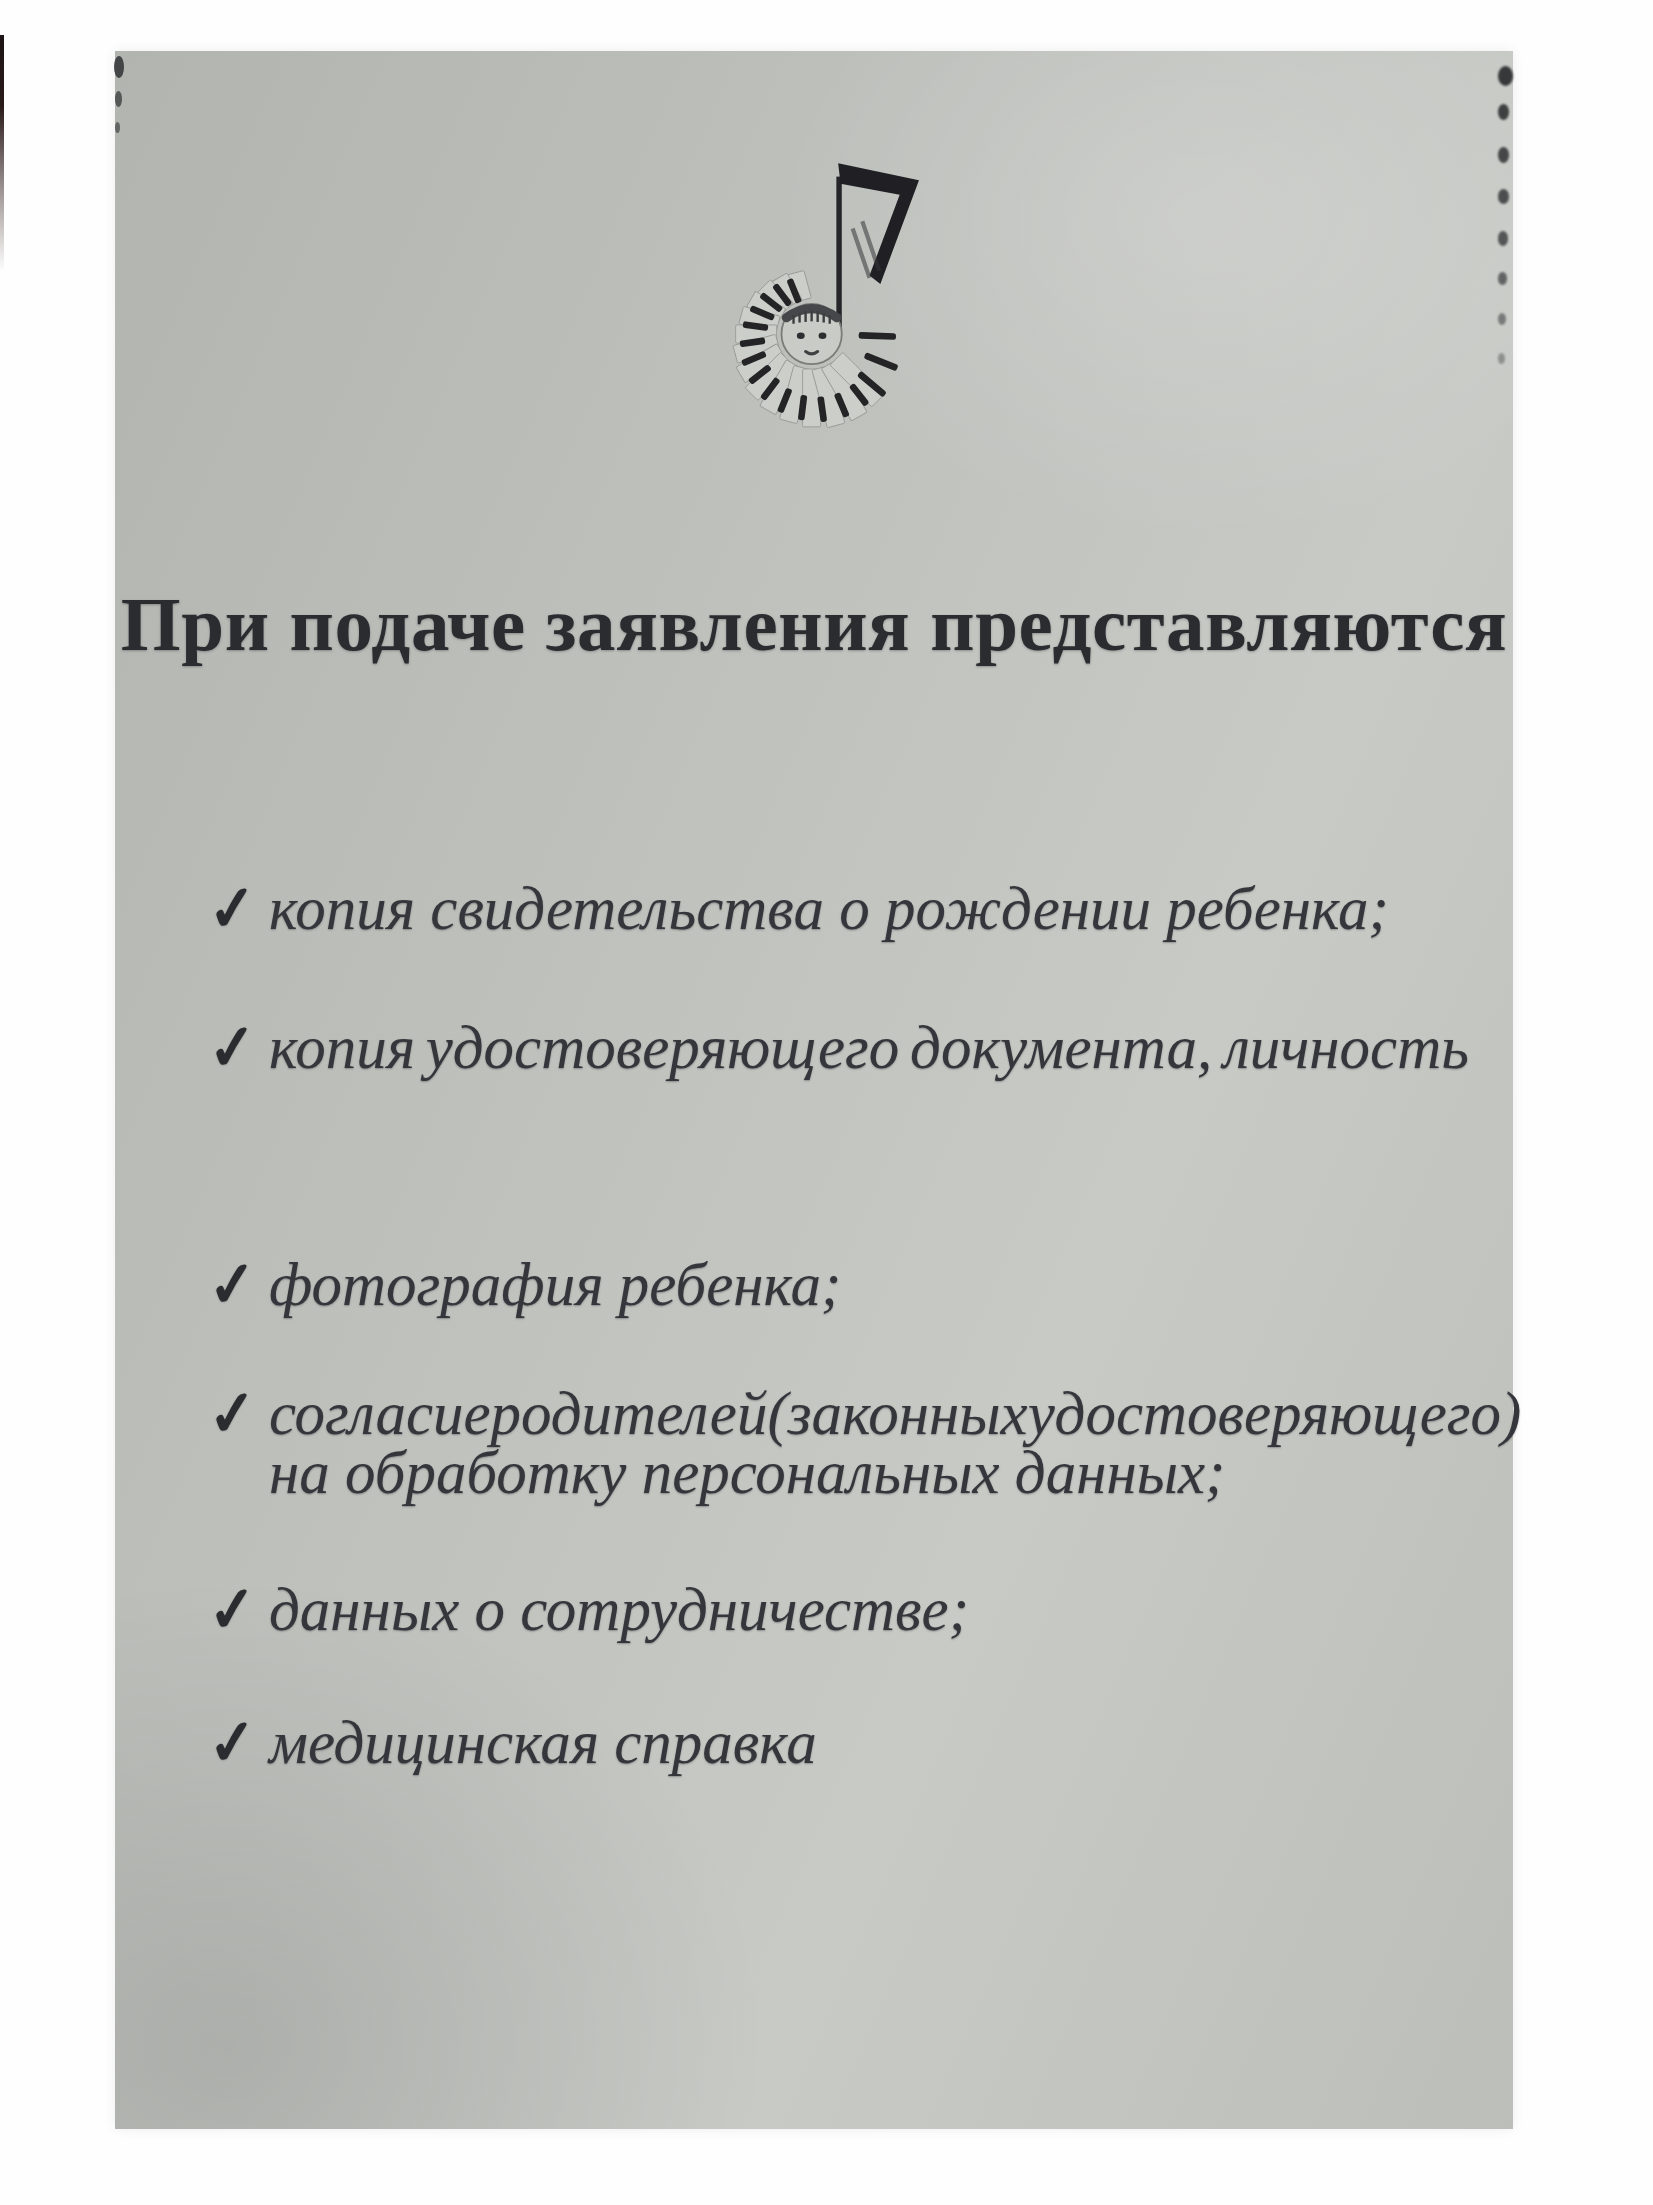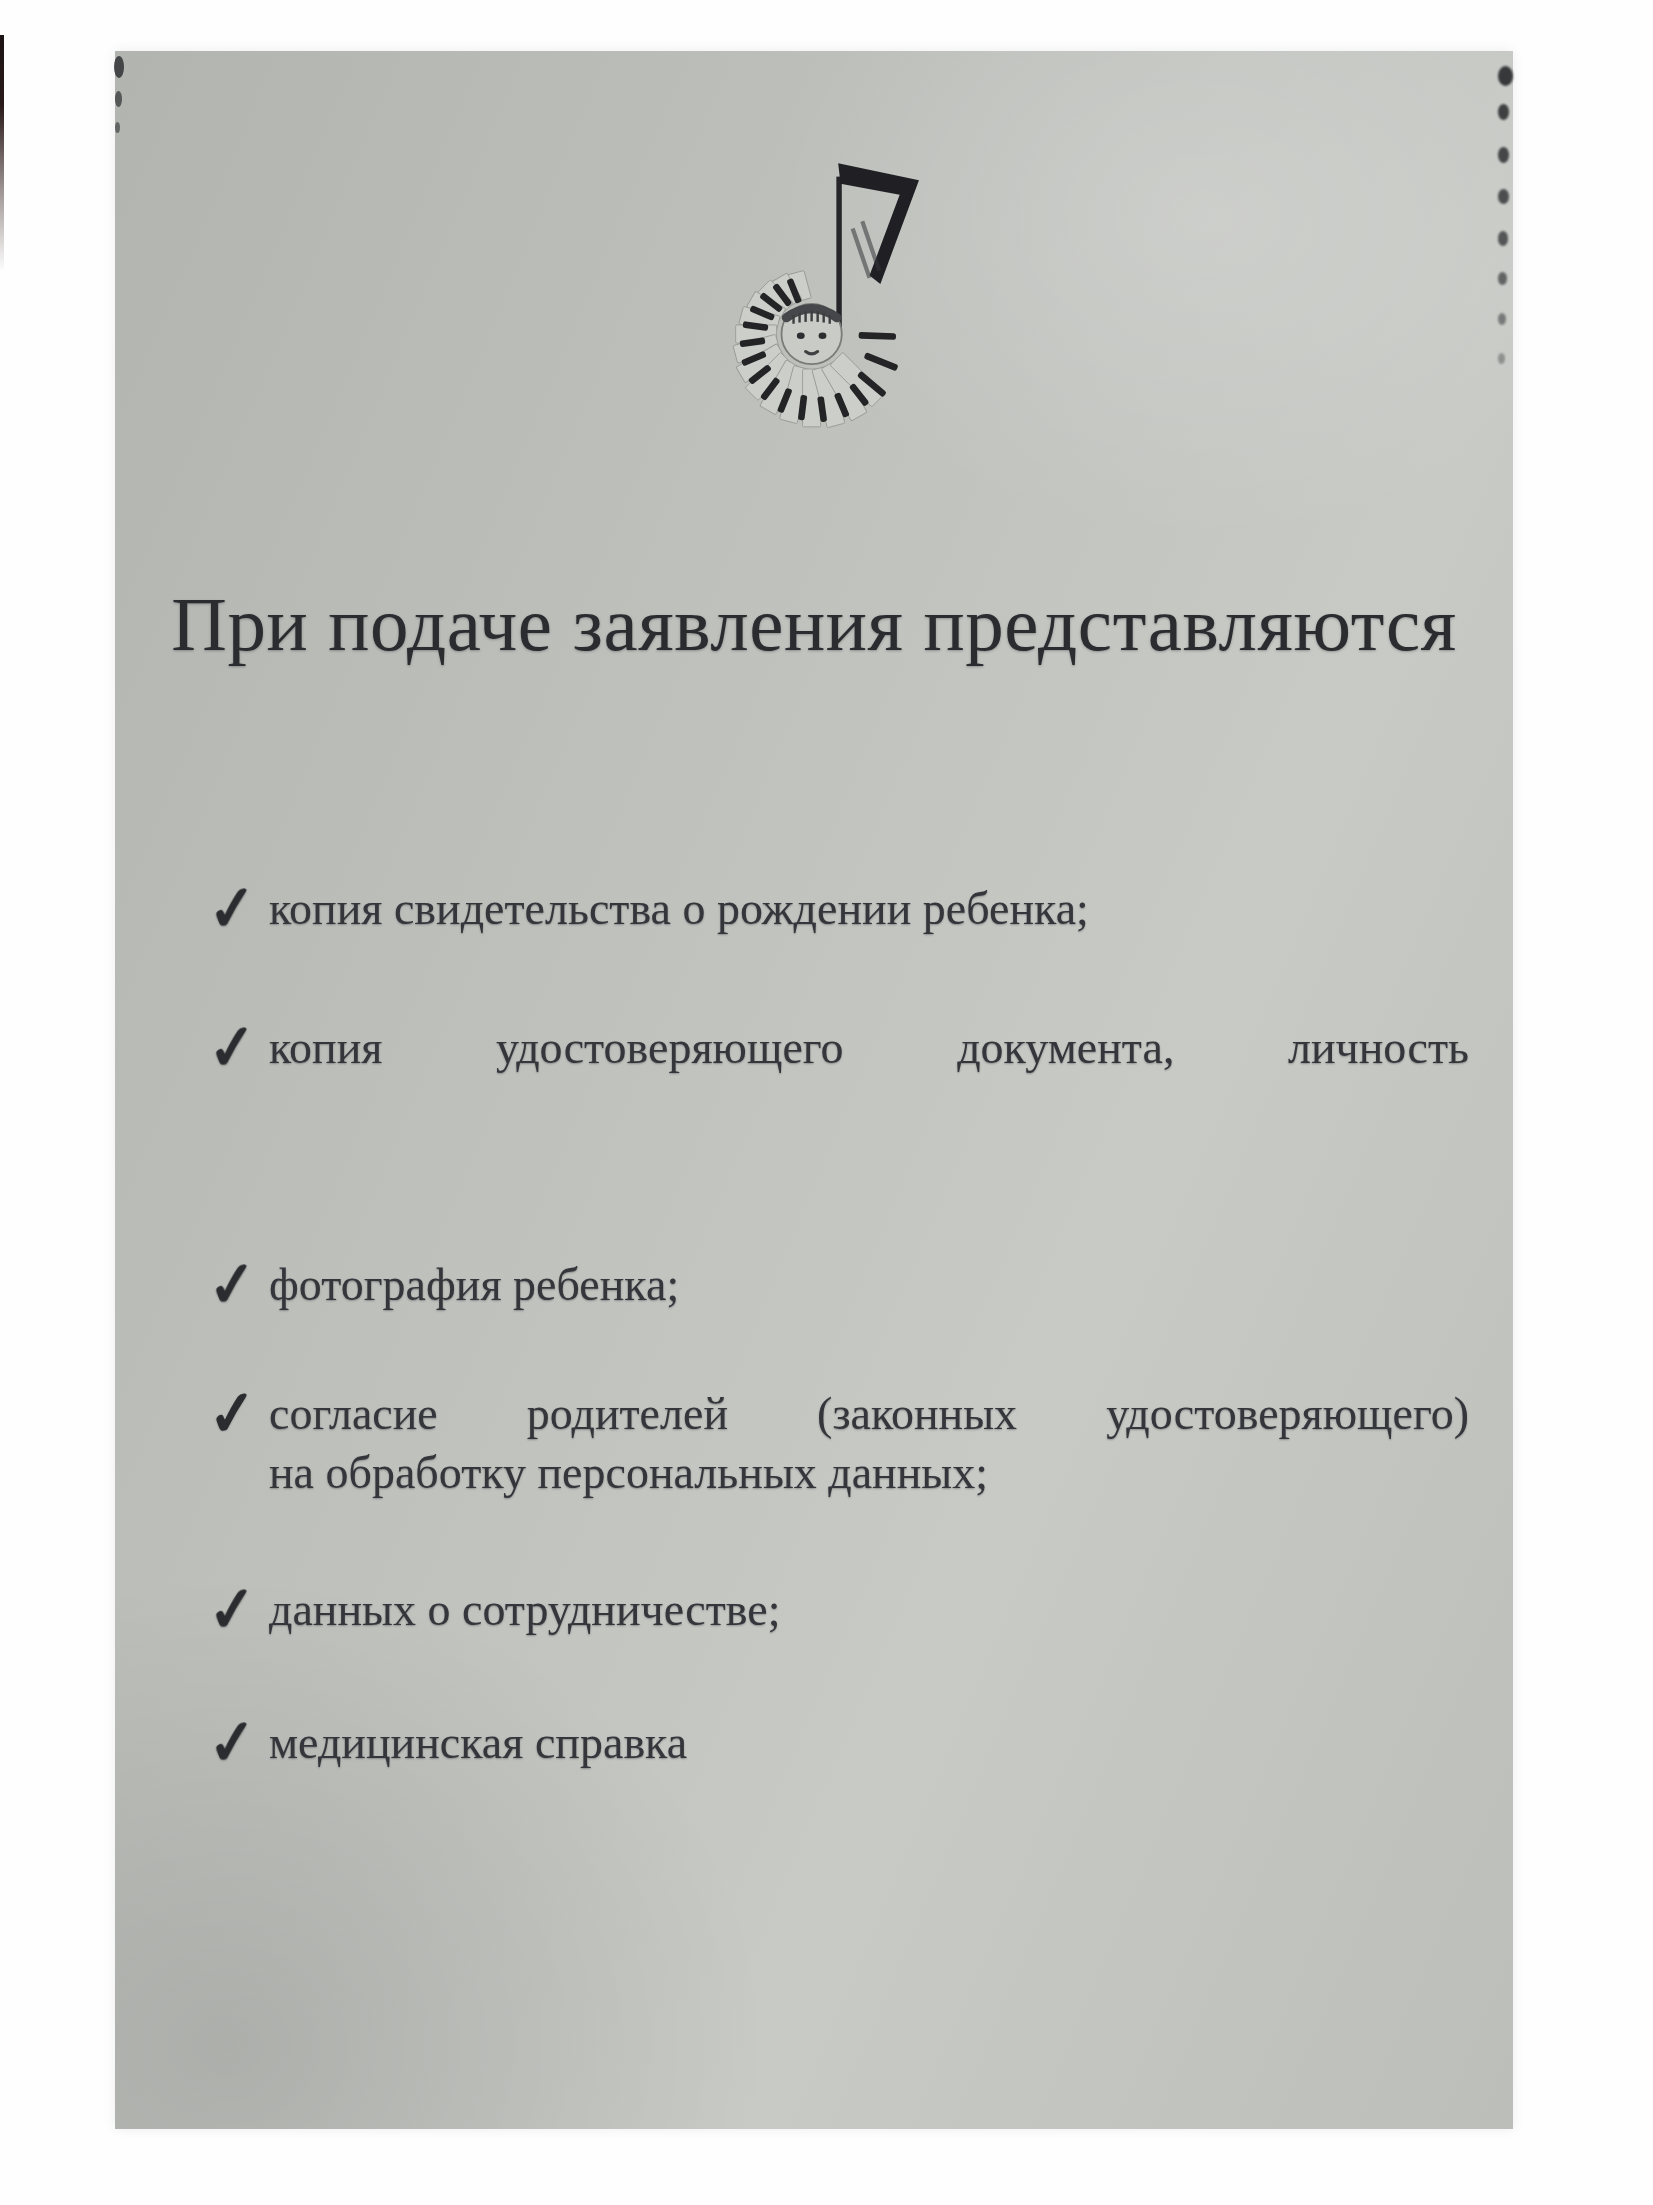--- a/index.html
+++ b/index.html
@@ -39,41 +39,41 @@
   .dot.d4{top:138px;width:11px;height:14.5px;opacity:.85;}
   .dot.d5{top:180px;width:10.3px;height:14.5px;opacity:.8;}
   .dot.d6{top:221px;width:9.7px;height:13.3px;opacity:.7;}
   .dot.d7{top:262px;width:8.5px;height:12px;opacity:.55;}
   .dot.d8{top:302px;width:7.3px;height:11px;opacity:.4;}
 
   .logo{position:absolute;left:611px;top:106px;width:199px;height:278px;filter:blur(0.5px);}
 
   .title{
     position:absolute;left:0;top:527px;width:1398px;margin:0;
-    text-align:center;font-weight:normal;
+    text-align:center;font-weight:bold;
     font-size:77px;line-height:92px;letter-spacing:0.6px;
     color:#2b2c30;
     text-shadow:0 1.2px 2.4px rgba(43,44,48,.35);
     filter:blur(0.6px);
   }
   .title span{display:block;}
 
   .item{
     position:absolute;left:91px;width:1263px;padding-left:63px;
     box-sizing:border-box;
     color:#35363b;
     text-shadow:0 0.6px 1.8px rgba(52,53,58,.4);
     filter:blur(0.6px);
   }
   .item .check{
     position:absolute;left:0;top:-7.3px;
     font-size:63px;font-weight:600;color:#2b2c30;
     transform:rotate(-4deg) scaleX(.92);
   }
-  .line{font-size:46px;line-height:59px;white-space:nowrap;}
+  .line{font-size:61px;line-height:59px;white-space:nowrap;font-style:italic;}
   .jflex{display:flex;justify-content:space-between;white-space:normal;}
   .i2{top:828px;} .i3{top:967px;} .i4{top:1204px;}
   .i5{top:1333px;} .i6{top:1529px;} .i7{top:1662px;}
 </style>
 </head>
 <body>
 
 <div class="photo">
   <div class="edge-strip"></div>
 

